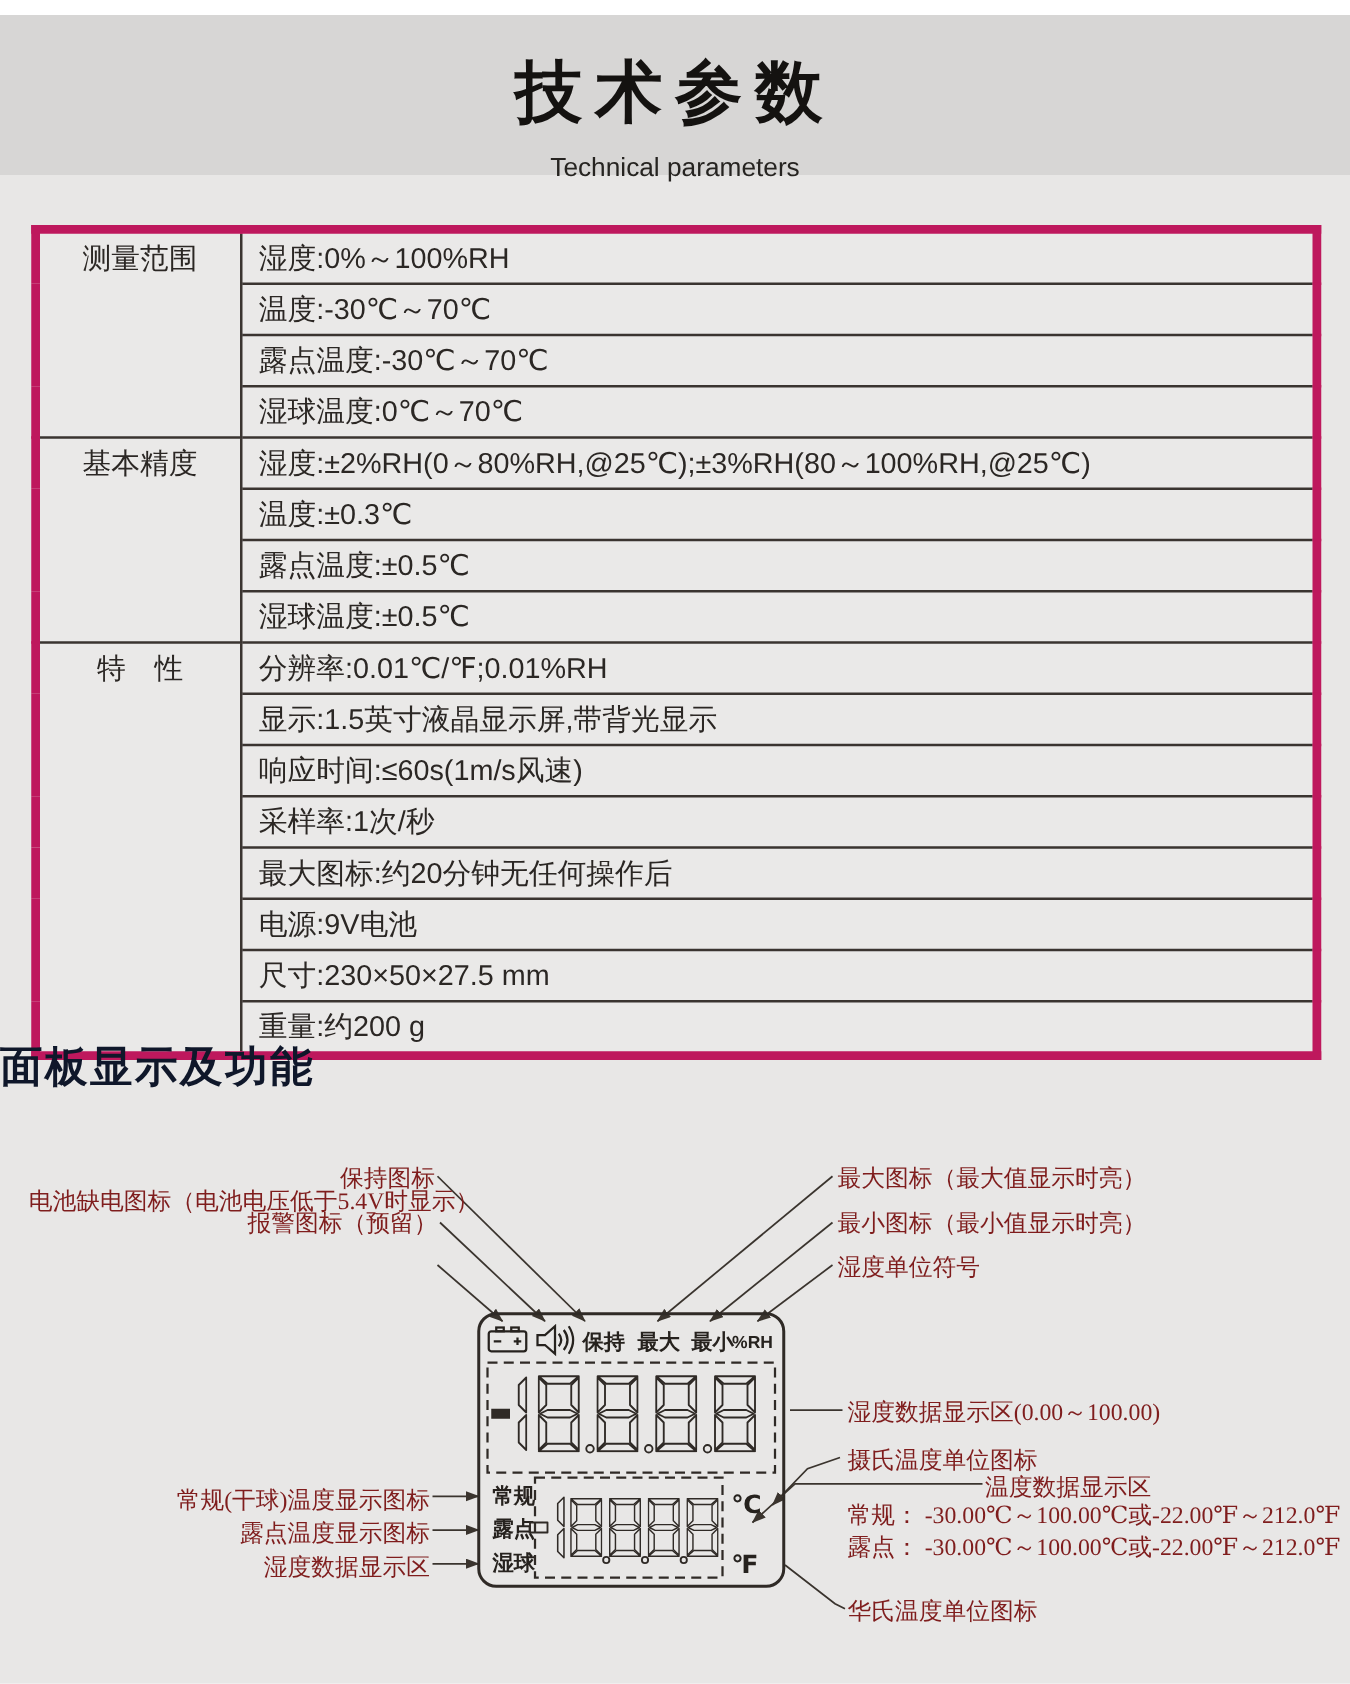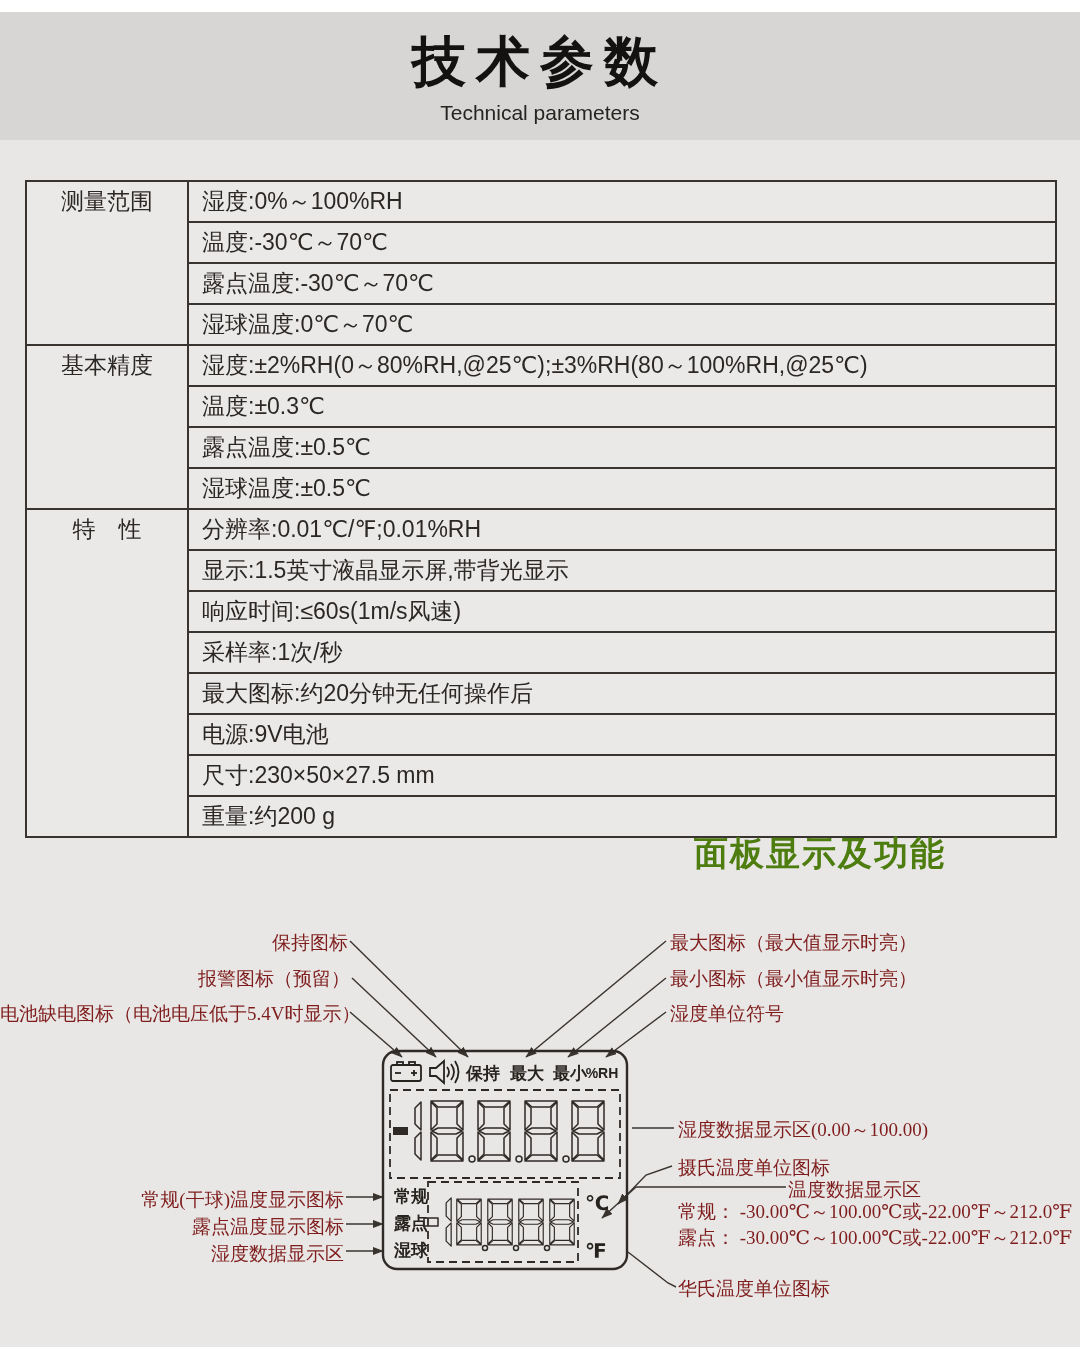--- a/index.html
+++ b/index.html
@@ -1,32 +1,32 @@
 <!DOCTYPE html>
 <html><head>
 <meta charset="utf-8">
 <style>
   html,body{margin:0;padding:0;}
   .page{position:relative;width:1080px;height:1347px;background:#e8e7e6;overflow:hidden;
         font-family:"Liberation Sans","DejaVu Sans",sans-serif;color:#2b2724;}
   .strip-top{position:absolute;left:0;top:0;width:1080px;height:12px;background:#ffffff;}
   .header-band{position:absolute;left:0;top:12px;width:1080px;height:128px;background:#d7d6d5;text-align:center;}
-  .header-title{margin:0;padding-top:14px;font-size:54px;font-weight:bold;letter-spacing:10px;color:#141210;}
+  .header-title{margin:12px;padding-top:14px;font-size:54px;font-weight:bold;letter-spacing:10px;color:#141210;}
   .header-sub{margin:17px;font-size:21px;color:#262421;margin-top:2px;}
   
   .spec-wrap{position:absolute;left:25px;top:180px;width:1032px;}
   table.spec{border-collapse:collapse;width:1032px;table-layout:fixed;background:#eae9e8;}
   table.spec td{border:2px solid #3a3430;height:37px;font-size:23px;line-height:37px;
                 white-space:nowrap;overflow:hidden;}
-  table.spec{border:1px solid #be185d;}
+  table.spec{border:7px solid #be185d;}
   td.gcell{width:158px;text-align:center;vertical-align:top;font-size:24px;}
   td.vcell{padding-left:13px;}
   
-  .panel-title{position:absolute;left:0;top:831px;width:946px;text-align:right;
-               font-size:34px;font-weight:800;color:#4d7c0f;letter-spacing:2px;}
+  .panel-title{position:absolute;left:0;top:831px;width:946px;text-align:left;
+               font-size:34px;font-weight:800;color:#0f172a;letter-spacing:2px;}
   .callout{position:absolute;font-family:"Liberation Serif","DejaVu Serif",serif;
            font-size:19px;color:#7f1d1d;white-space:pre;}
   .cl-right{text-align:right;}
   svg.overlay{position:absolute;left:0;top:900px;width:1080px;height:447px;pointer-events:none;}
   svg.overlay line, svg.overlay polyline{stroke:#3a342e;stroke-width:1.4;fill:none;}
   .lcd{position:absolute;left:380px;top:1048px;}
   .lcd text{font-family:"Liberation Sans","DejaVu Sans",sans-serif;fill:#26221e;}
   .lcd .seg{stroke:#2f2a26;stroke-width:1.5;fill:none;stroke-linejoin:round;}
   .lcd .frame{stroke:#2f2a26;stroke-width:2.4;fill:none;}
   .lcd .dash{stroke:#2f2a26;stroke-width:1.8;fill:none;stroke-dasharray:8 5;}
@@ -119,21 +119,21 @@
     <polyline points="672,266 646,275 618,304" marker-end="url(#ah)"></polyline>
     <polyline points="786,287 636,287 602,318" marker-end="url(#ah)"></polyline>
     <polyline points="628,352 668,383 676,387"></polyline>
     <line x1="346" y1="297" x2="383" y2="297" marker-end="url(#ah)"></line>
     <line x1="346" y1="324" x2="383" y2="324" marker-end="url(#ah)"></line>
     <line x1="346" y1="351" x2="383" y2="351" marker-end="url(#ah)"></line>
   </svg>
 
   <div class="callout cl-right" style="left:0;top:930px;width:348px;">保持图标</div>
   <div class="callout cl-right" style="left:0;top:966px;width:350px;">报警图标（预留）</div>
-  <div class="callout cl-right" style="left:0;top:1001px;width:348px;">电池缺电图标（电池电压低于5.4V时显示）</div>
+  <div class="callout cl-right" style="left:0;top:948px;width:348px;padding-left:23px;">电池缺电图标（电池电压低于5.4V时显示）</div>
   <div class="callout" style="left:670px;top:930px;">最大图标（最大值显示时亮）</div>
   <div class="callout" style="left:670px;top:966px;">最小图标（最小值显示时亮）</div>
   <div class="callout" style="left:670px;top:1001px;text-align:right;">湿度单位符号</div>
   <div class="callout" style="left:678px;top:1117px;">湿度数据显示区(0.00～100.00)</div>
   <div class="callout" style="left:678px;top:1155px;">摄氏温度单位图标</div>
   <div class="callout" style="left:788px;top:1177px;">温度数据显示区</div>
   <div class="callout" style="left:678px;top:1199px;">常规： -30.00℃～100.00℃或-22.00℉～212.0℉</div>
   <div class="callout" style="left:678px;top:1225px;">露点： -30.00℃～100.00℃或-22.00℉～212.0℉</div>
   <div class="callout" style="left:678px;top:1276px;text-align:right;">华氏温度单位图标</div>
   <div class="callout cl-right" style="left:0;top:1187px;width:344px;">常规(干球)温度显示图标</div>

